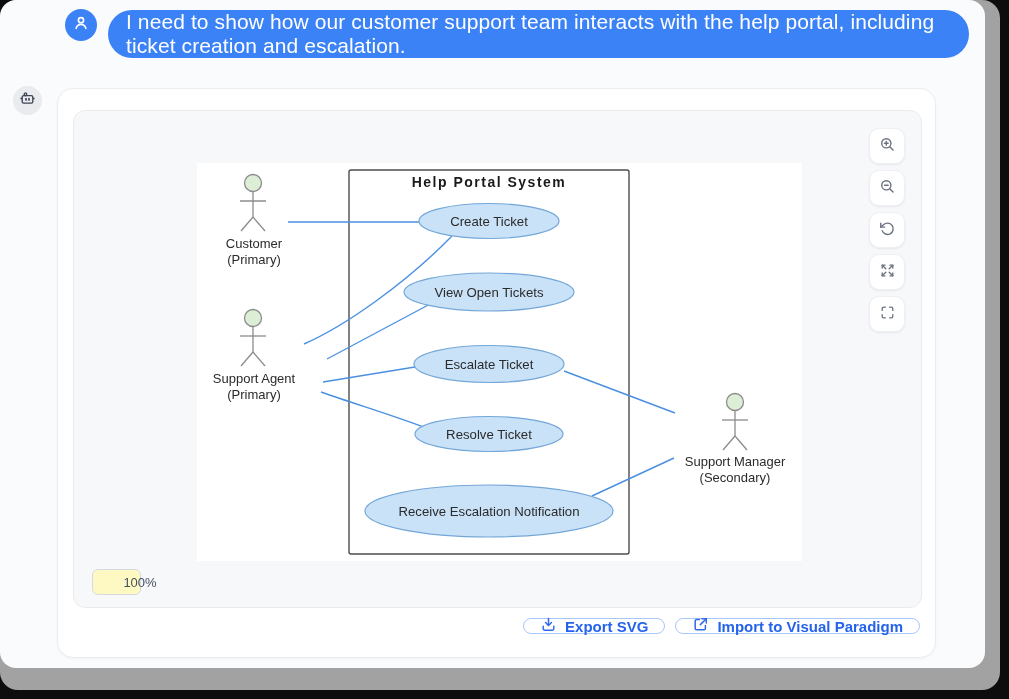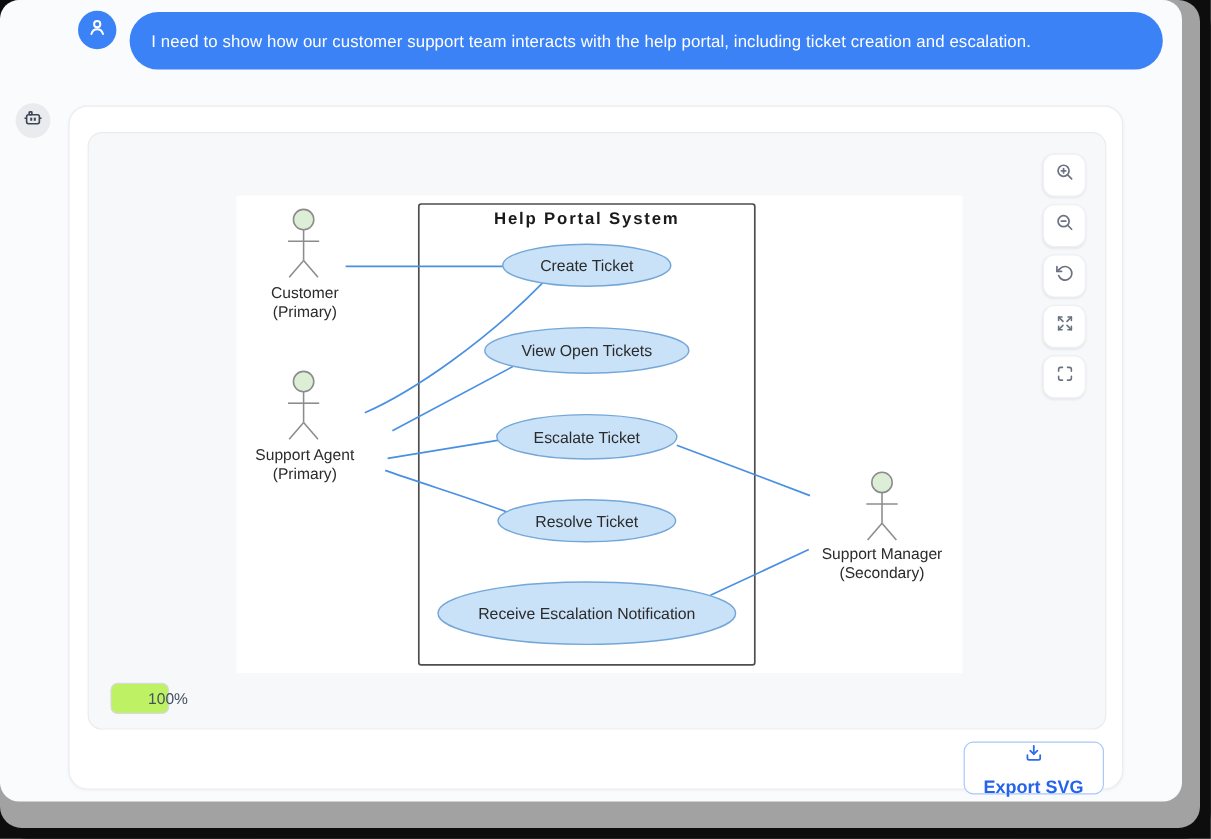--- a/index.html
+++ b/index.html
@@ -8,48 +8,48 @@
 
   
   .frame-black { position:absolute; inset:0; background:#0d0d0d; border-radius:22px; }
   .frame-gray  { position:absolute; left:0; top:0; right:9px; bottom:9px; background:#a2a2a2; border-radius:18px; }
   .page { position:absolute; left:0; top:0; width:985px; height:668px; background:#fafbfc; border-radius:16px; overflow:hidden; }
 
   
   .user-avatar { position:absolute; left:65px; top:9px; width:32px; height:32px; border-radius:50%;
                  background:#3b82f6; display:flex; align-items:center; justify-content:center; }
   .user-bubble { position:absolute; left:108px; top:10px; width:861px; height:48px; background:#3b82f6;
-                 border-radius:24px; color:#fff; font-size:14px; display:flex; align-items:center;
+                 border-radius:24px; color:#fff; font-size:21px; display:flex; align-items:center;
                  padding:0 18px; letter-spacing:.1px; }
 
   
   .bot-avatar { position:absolute; left:13px; top:86px; width:29px; height:29px; border-radius:50%;
                 background:#e9ebee; display:flex; align-items:center; justify-content:center; }
   .card { position:absolute; left:57px; top:88px; width:879px; height:570px; background:#fff;
           border:1px solid #ececf0; border-radius:16px; box-shadow:0 1px 3px rgba(20,30,50,.04); }
   .panel { position:absolute; left:15px; top:21px; width:849px; height:498px; background:#f7f8fa;
            border:1px solid #e9ebef; border-radius:12px; overflow:hidden; }
   .canvas { position:absolute; left:123px; top:52px; width:605px; height:398px; background:#fff; }
 
   
   .controls { position:absolute; left:795px; top:17px; width:36px; display:flex; flex-direction:column; gap:6px; }
   .ctrl-btn { width:36px; height:36px; background:#fff; border:1px solid #eef0f3; border-radius:10px;
               box-shadow:0 1px 2px rgba(25,35,60,.08); display:flex; align-items:center; justify-content:center;
               cursor:pointer; color:#6b7280; }
   .ctrl-btn svg { stroke:#6b7280; }
 
-  .zoom-badge { position:absolute; left:18px; top:458px; width:47px; height:26px; background:#bef264;
+  .zoom-badge { position:absolute; left:18px; top:458px; width:47px; height:26px; background:#fef9c3;
                 border:1px solid #d6d9de; border-radius:6px; font-size:13px; color:#45505f;
                 display:flex; align-items:center; justify-content:center;padding-left:47px; }
 
   
   .footer { position:absolute; right:15px; top:529px; display:flex; gap:10px; }
-  .action-btn { height:44px; background:#fff; border:1px solid #a8c7fa; border-radius:8px;
+  .action-btn { height:16px; background:#fff; border:1px solid #a8c7fa; border-radius:8px;
                 color:#2563eb; font-size:15px; font-weight:700; display:flex; align-items:center;
-                gap:8px; padding:0 16px; cursor:pointer;flex-direction:column; }
+                gap:8px; padding:0 16px; cursor:pointer; }
   .action-btn svg { stroke:#2e6ae8; }
 
   .diagram-text { font-family:"Liberation Sans","DejaVu Sans",sans-serif; }
 </style>
 </head>
 <body>
 
 <div class="frame-black"></div>
 <div class="frame-gray"></div>
 
@@ -208,16 +208,26 @@
       <button class="action-btn">
         <span>
           <svg width="17" height="17" viewBox="0 0 24 24" fill="none" stroke-width="2.1" stroke-linecap="round" stroke-linejoin="round">
             <line x1="12" y1="3.5" x2="12" y2="13"></line>
             <polyline points="7.8 9.2 12 13.4 16.2 9.2"></polyline>
             <path d="M4.5 14.5v3.6a1.9 1.9 0 0 0 1.9 1.9h11.2a1.9 1.9 0 0 0 1.9-1.9v-3.6"></path>
           </svg>
         </span>
         <span>Export SVG</span>
       </button>
+      <button class="action-btn">
+        <span>
+          <svg width="17" height="17" viewBox="0 0 24 24" fill="none" stroke-width="2.1" stroke-linecap="round" stroke-linejoin="round">
+            <path d="M10.5 5H6.4A1.9 1.9 0 0 0 4.5 6.9v10.6a1.9 1.9 0 0 0 1.9 1.9h10.6a1.9 1.9 0 0 0 1.9-1.9v-4.1"></path>
+            <polyline points="14 3.8 20.2 3.8 20.2 10"></polyline>
+            <line x1="20.2" y1="3.8" x2="11.8" y2="12.2"></line>
+          </svg>
+        </span>
+        <span>Import to Visual Paradigm</span>
+      </button>
     </div>
 
   </div>
 </div>
 
 </body></html>

